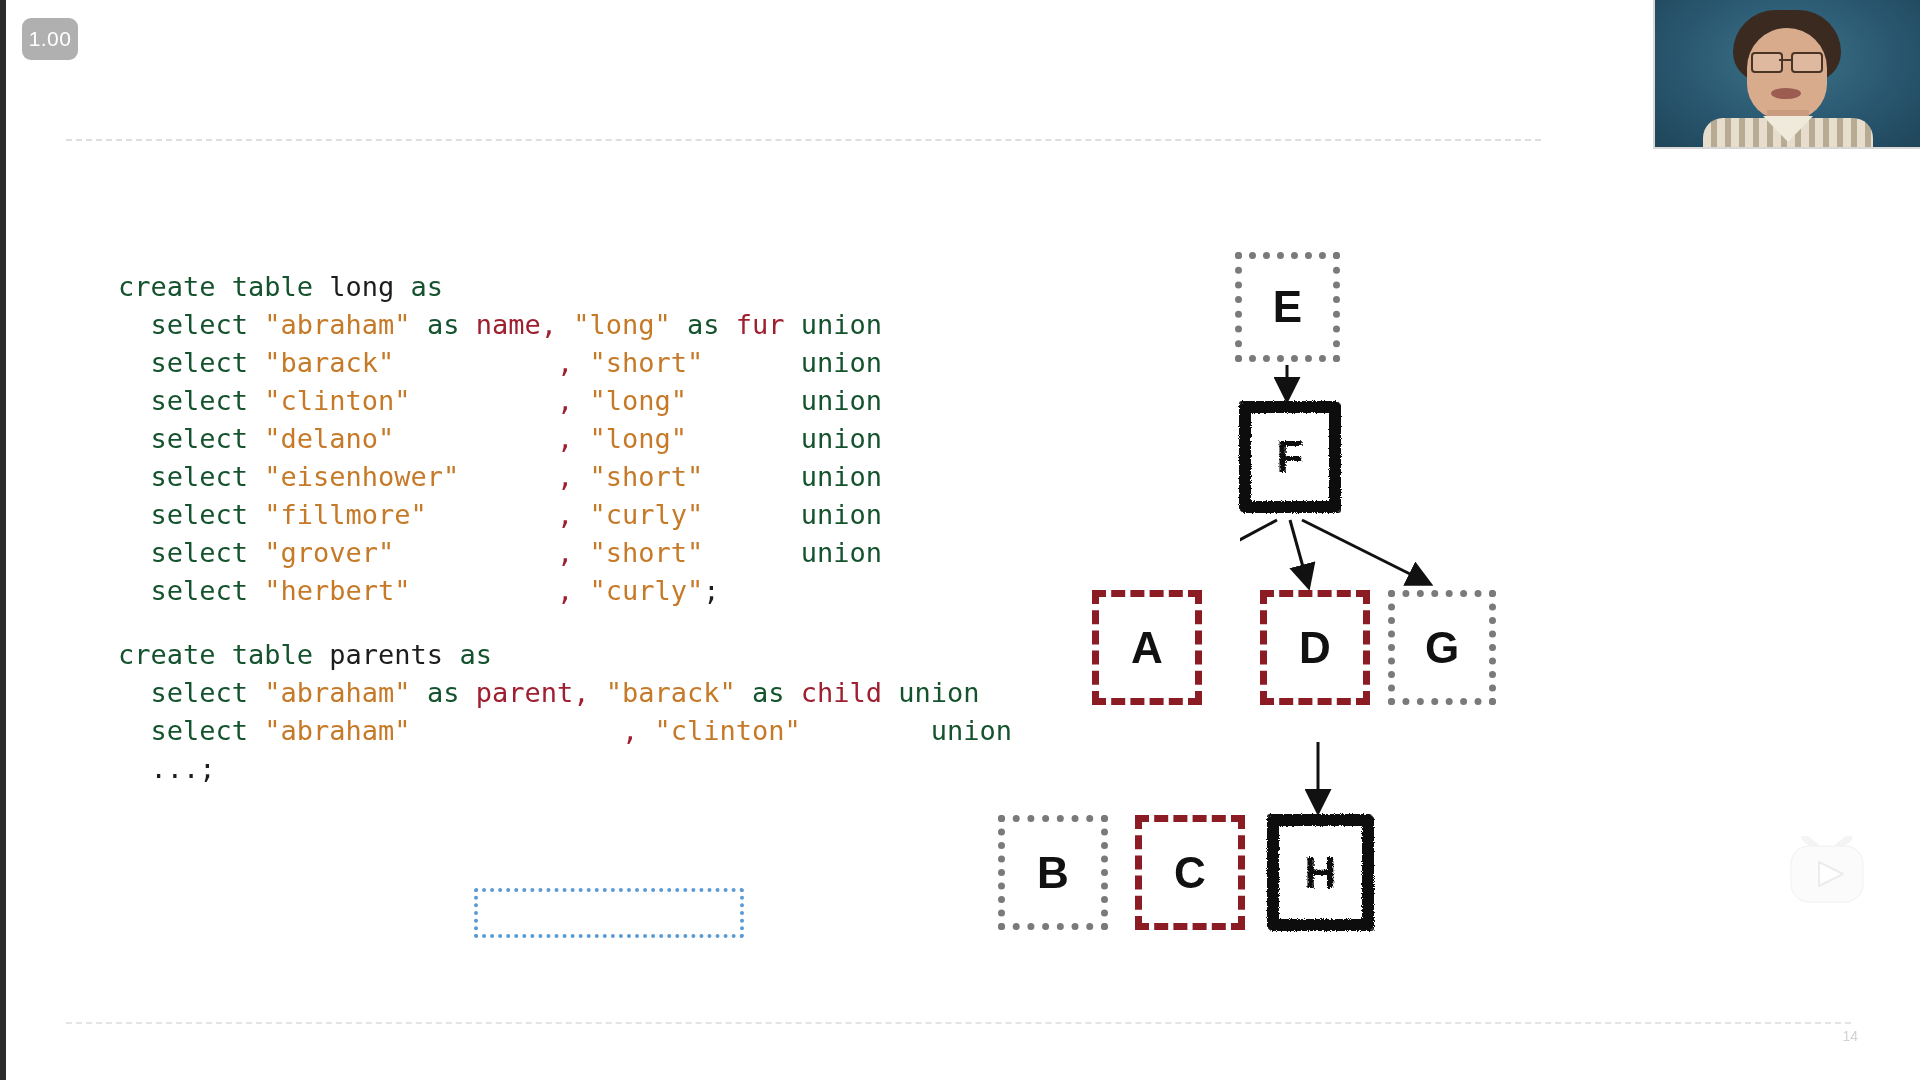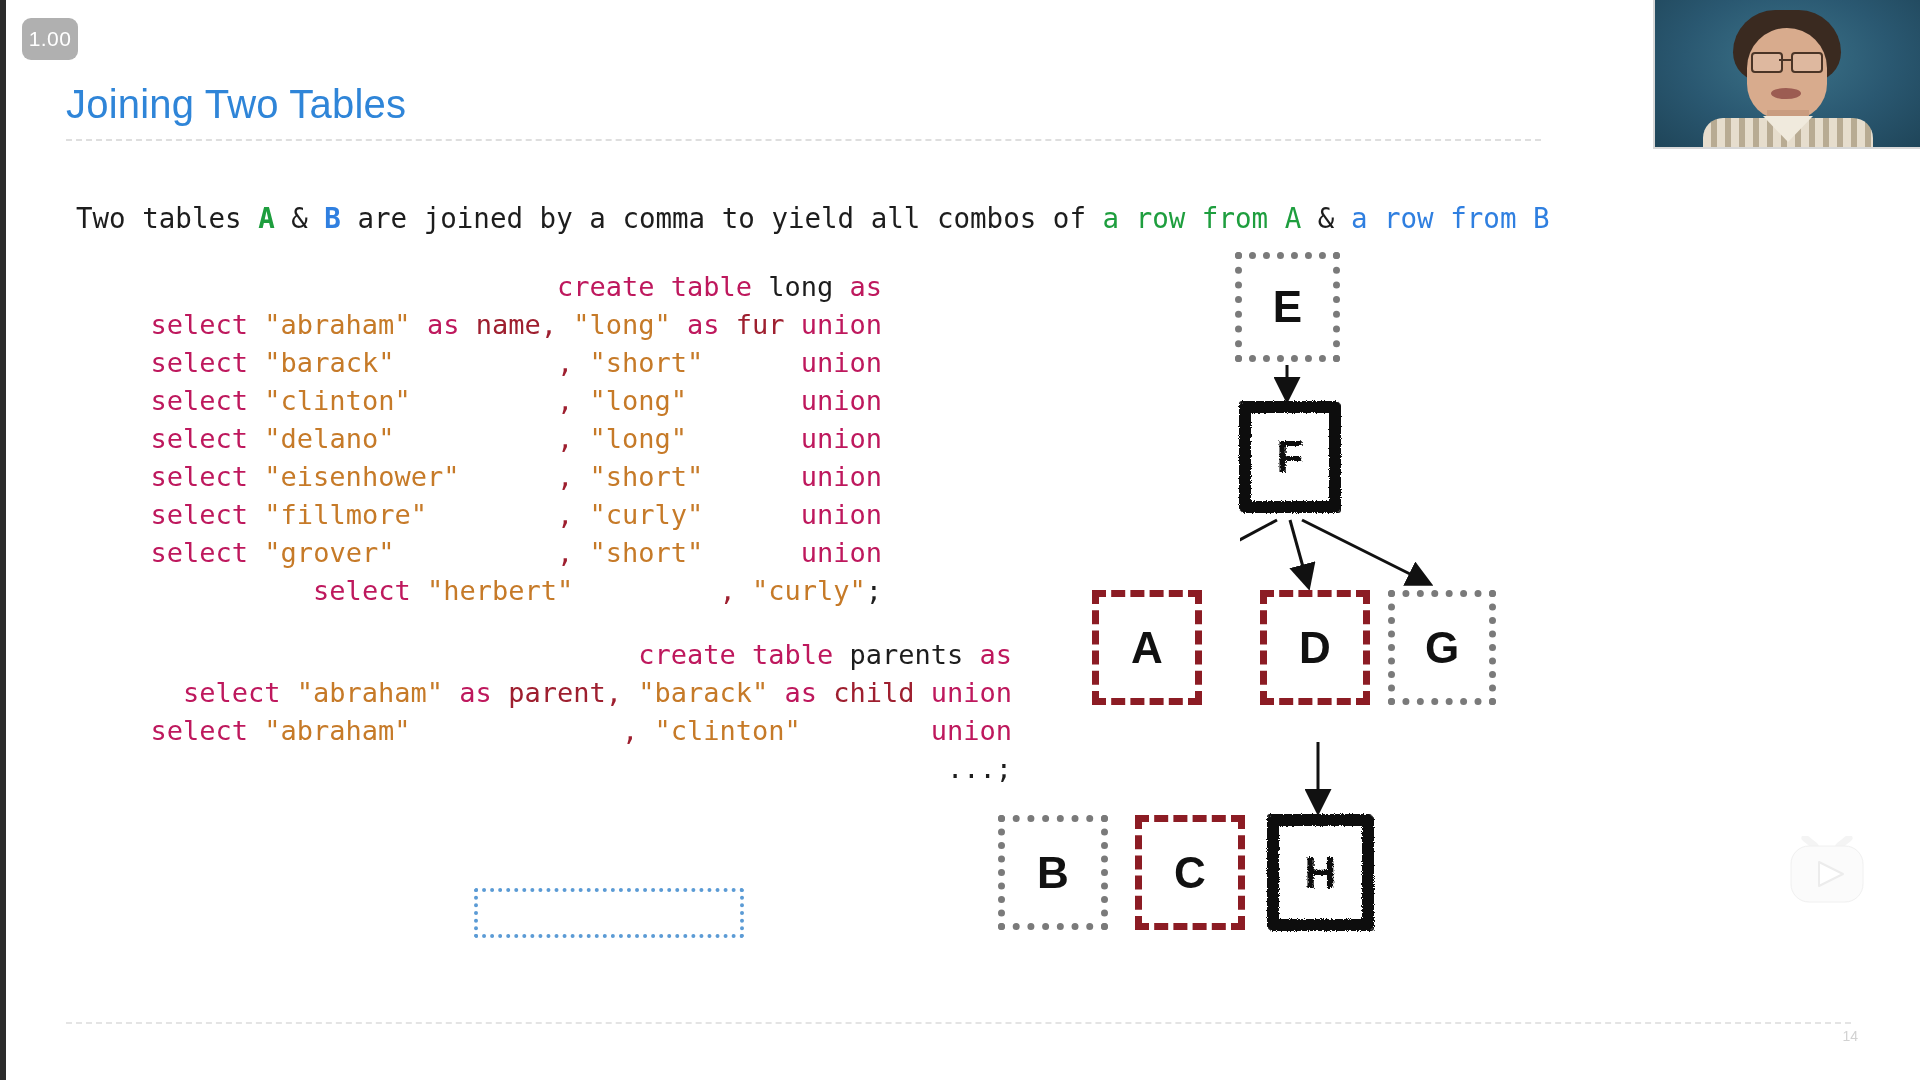--- a/index.html
+++ b/index.html
@@ -9,21 +9,20 @@
   }
   body {
     font-family: "Liberation Sans", sans-serif;
   }
   #slide {
     position: relative;
     width: 1920px;
     height: 1080px;
     background: #ffffff;
     overflow: hidden;
-    text-align: right;
   }
   
   .left-edge {
     position: absolute;
     left: 0; top: 0;
     width: 6px; height: 1080px;
     background: #2b2b2b;
   }
   
   .speed-badge {
@@ -113,21 +112,21 @@
     position: absolute;
     left: 76px; top: 199px;
     font-size: 27.5px;
   }
   .code-dogs { position: absolute; left: 118px; top: 268px; }
   .code-parents { position: absolute; left: 118px; top: 636px; }
   .prose-line { position: absolute; left: 76px; top: 820px; font-size: 27.5px; }
   .code-query { position: absolute; left: 118px; top: 890px; }
   .code-where { position: absolute; left: 380px; top: 948px; }
 
-  .k  { color: #be185d; }   
+  .k  { color: #14532d; }   
   .s  { color: #c67a28; }   
   .id { color: #1d1d1d; }   
   .col{ color: #9e1f2f; }   
   .gA { color: #1e9e3e; font-weight: bold; }
   .bB { color: #2f7fe0; font-weight: bold; }
   .ga { color: #1e9e3e; }
   .bb { color: #2f7fe0; }
 
   
   .hl-box {
@@ -192,24 +191,22 @@
     <div class="wc-face"></div>
     <div class="wc-glass-l"></div>
     <div class="wc-glass-r"></div>
     <div class="wc-bridge"></div>
     <div class="wc-mouth"></div>
     <div class="wc-neck"></div>
     <div class="wc-shirt"></div>
     <div class="wc-collar"></div>
   </div>
 
-  <div class="slide-title">Joining Two Tables</div>
   <div class="title-rule"></div>
 
-  <div class="intro-line mono"><span class="id">Two tables </span><span class="gA">A</span><span class="id"> &amp; </span><span class="bB">B</span><span class="id"> are joined by a comma to yield all combos of </span><span class="ga">a row from A</span><span class="id"> &amp; </span><span class="bb">a row from B</span></div>
 
   <div class="code-dogs mono"><span class="k">create table </span><span class="id">long</span><span class="k"> as</span>
   <span class="k">select </span><span class="s">"abraham"</span><span class="k"> as </span><span class="col">name</span><span class="col">,</span><span class="s"> "long"</span><span class="k"> as </span><span class="col">fur</span><span class="k"> union</span>
   <span class="k">select </span><span class="s">"barack"</span><span class="id">          </span><span class="col">, </span><span class="s">"short"</span><span class="id">      </span><span class="k">union</span>
   <span class="k">select </span><span class="s">"clinton"</span><span class="id">         </span><span class="col">, </span><span class="s">"long"</span><span class="id">       </span><span class="k">union</span>
   <span class="k">select </span><span class="s">"delano"</span><span class="id">          </span><span class="col">, </span><span class="s">"long"</span><span class="id">       </span><span class="k">union</span>
   <span class="k">select </span><span class="s">"eisenhower"</span><span class="id">      </span><span class="col">, </span><span class="s">"short"</span><span class="id">      </span><span class="k">union</span>
   <span class="k">select </span><span class="s">"fillmore"</span><span class="id">        </span><span class="col">, </span><span class="s">"curly"</span><span class="id">      </span><span class="k">union</span>
   <span class="k">select </span><span class="s">"grover"</span><span class="id">          </span><span class="col">, </span><span class="s">"short"</span><span class="id">      </span><span class="k">union</span>
   <span class="k">select </span><span class="s">"herbert"</span><span class="id">         </span><span class="col">, </span><span class="s">"curly"</span><span class="id">;</span></div>

